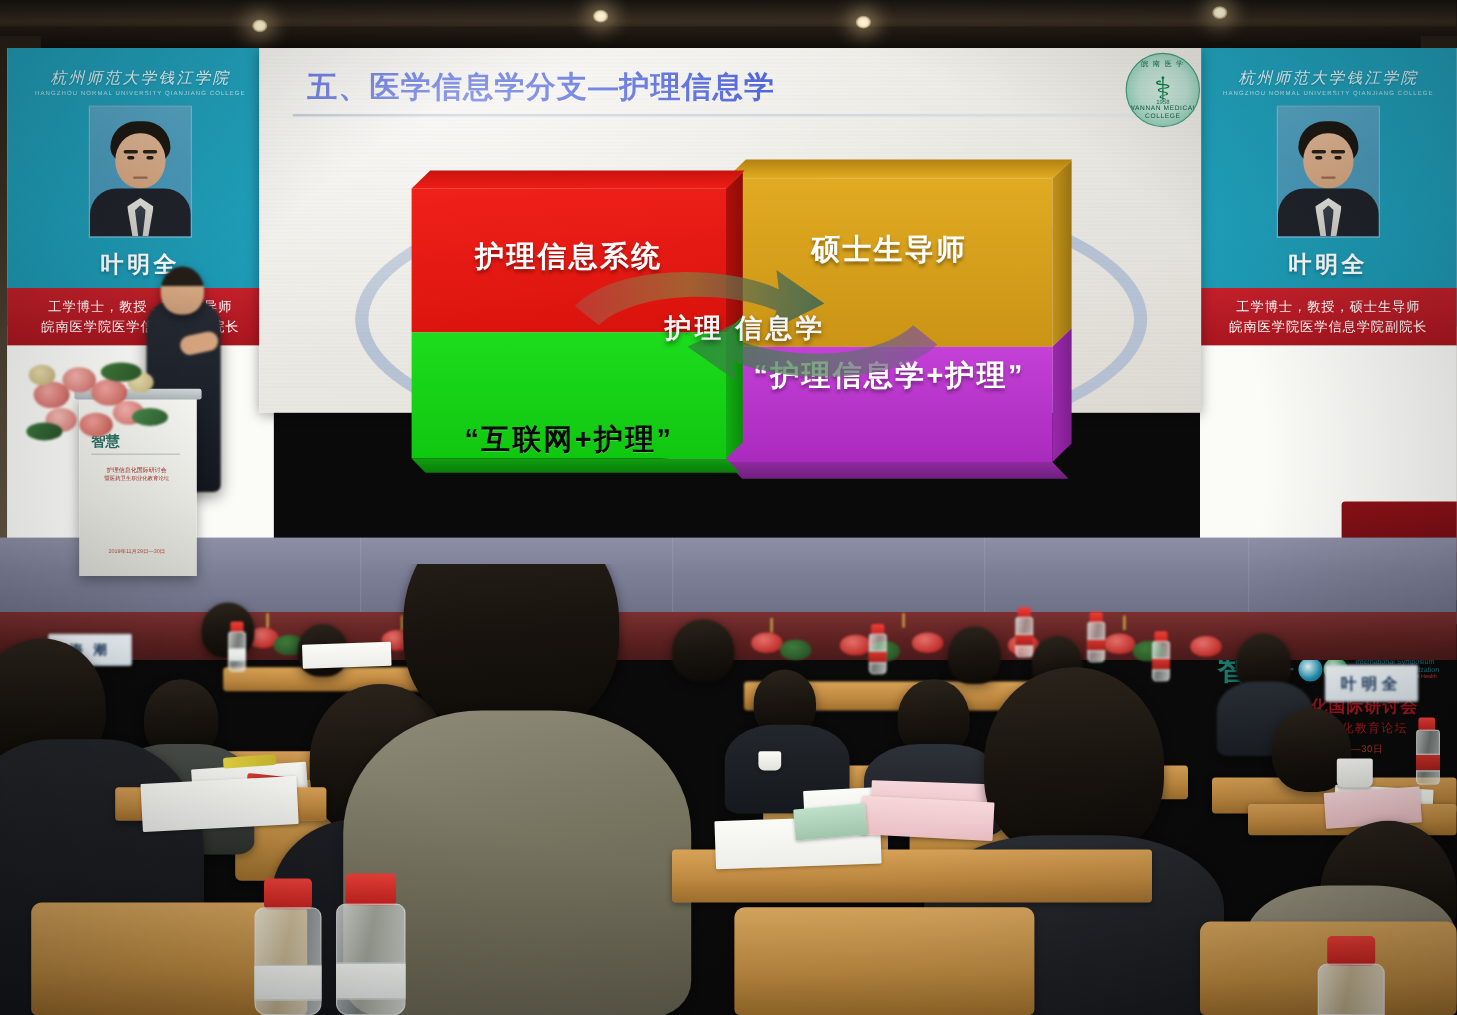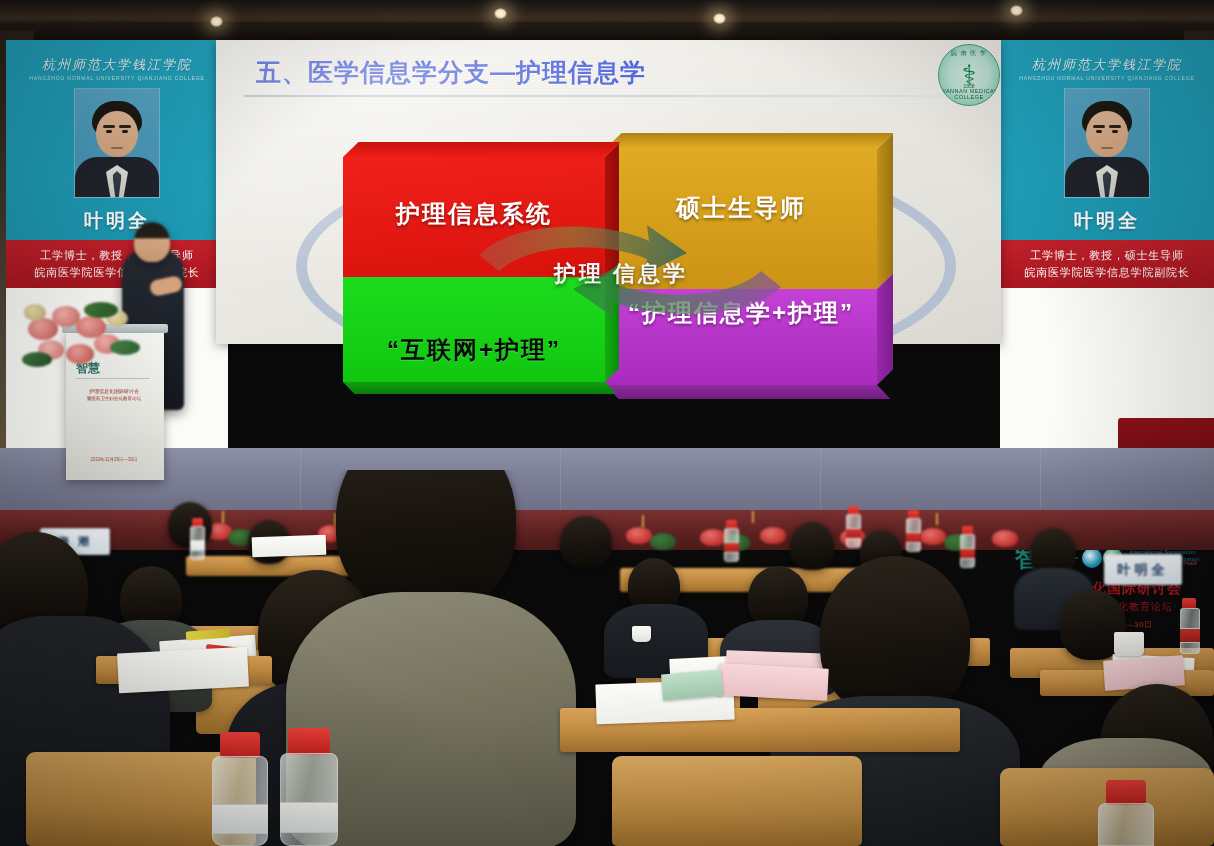--- a/index.html
+++ b/index.html
@@ -116,21 +116,21 @@
   #blk-gold .top { top:-16px; height:16px;
     background:linear-gradient(180deg,#b2810f,#e3ae24);
     transform:skewX(-46deg); transform-origin:bottom left; }
   #blk-gold .side { right:-16px; width:16px;
     background:linear-gradient(90deg,#c1911a,#9a7210);
     transform:skewY(-44deg); transform-origin:top left; }
 
   
   #blk-green { left:72px; top:142px; width:262px; height:105px; z-index:4; }
   #blk-green .face { background:linear-gradient(180deg,#1ddc1d,#10c710);
-    color:#0a0a0a; justify-content:center; align-items:flex-end; padding-bottom:16px;
+    color:#0a0a0a; justify-content:center; align-items:flex-end; 
     text-shadow:0 1px 0 rgba(255,255,255,.22); }
   #blk-green .side { right:-14px; width:14px;
     background:linear-gradient(90deg,#12ad12,#0a8c0a);
     transform:skewY(-44deg); transform-origin:top left; }
   #blk-green .btm {
     position:absolute; left:0; right:0; bottom:-12px; height:12px;
     background:linear-gradient(180deg,#0f9f0f,#0a7d0a);
     transform:skewX(44deg); transform-origin:top left;
   }
 

